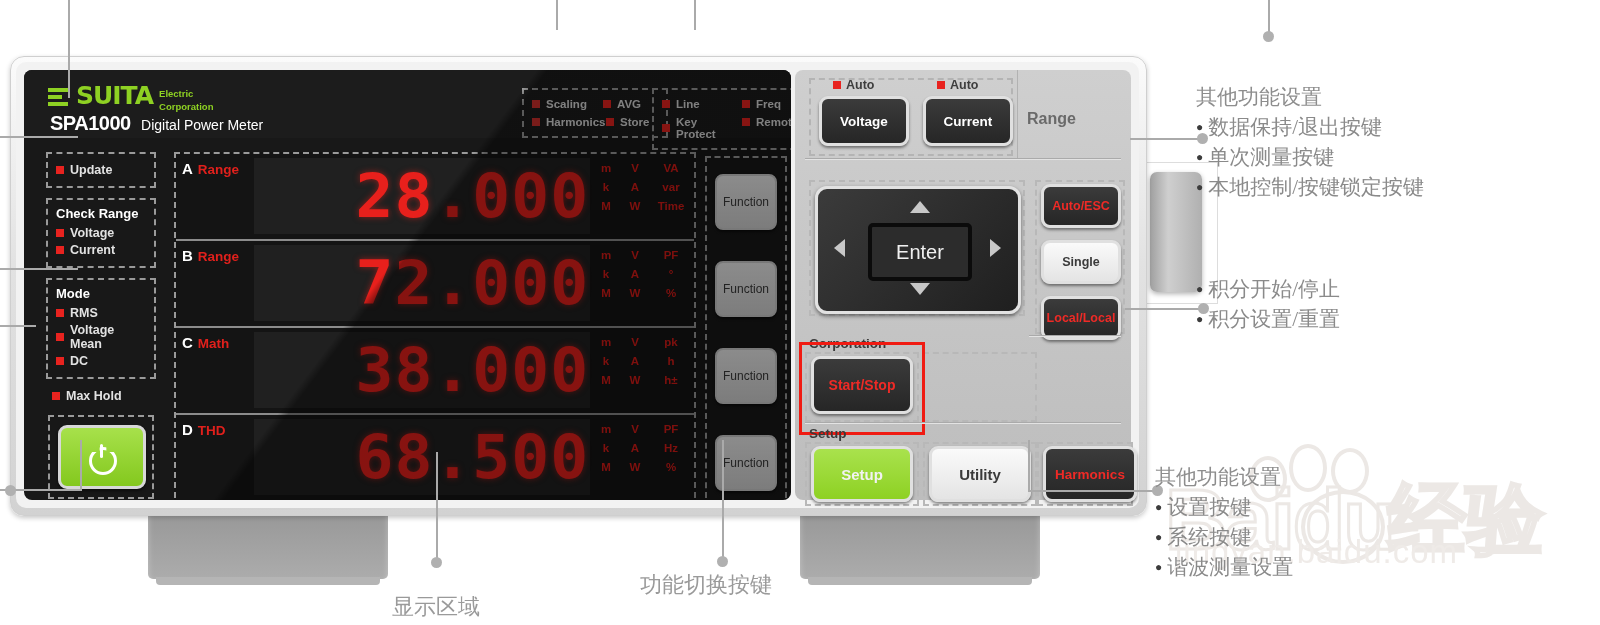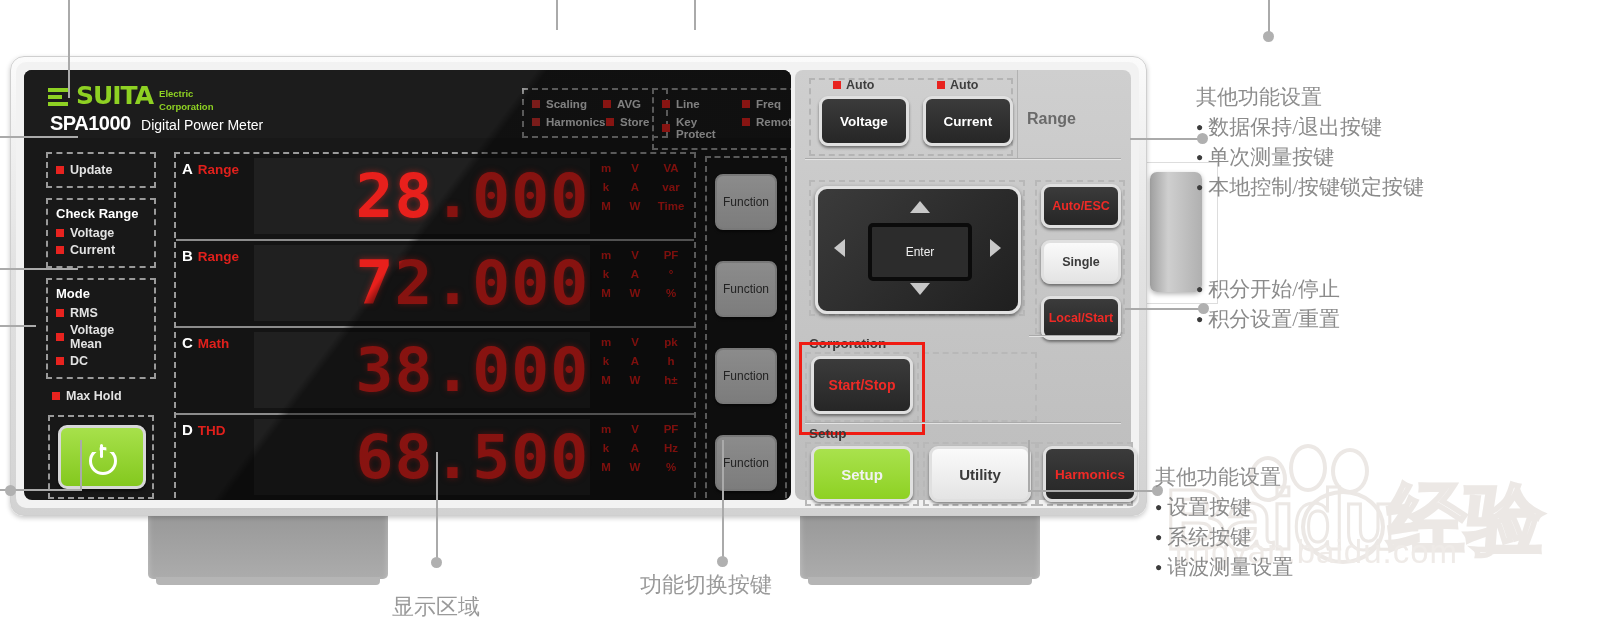--- a/index.html
+++ b/index.html
@@ -109,21 +109,21 @@
   .rng-label{position:absolute;left:232px;top:40px;color:#6a6a6a;font-size:16px;font-weight:700;}
   .hr{position:absolute;left:10px;width:316px;height:1px;background:#aaa;
       box-shadow:0 1px 0 #e3e3e3;}
 
   
   .navwrap{position:absolute;left:14px;top:110px;width:212px;height:132px;border:2px dashed #b8b8b8;}
   .navpad{position:absolute;left:4px;top:4px;width:200px;height:122px;border-radius:12px;
           background:linear-gradient(135deg,#3b3b3b,#1f1f1f);border:3px solid #e2e2e2;
           box-shadow:0 2px 4px rgba(0,0,0,.5);}
   .enter{position:absolute;left:50px;top:34px;width:96px;height:50px;border-radius:5px;
-         background:#2c2c2c;border:4px solid #0b0b0b;color:#f0f0f0;font-size:12px;
+         background:#2c2c2c;border:4px solid #0b0b0b;color:#f0f0f0;font-size:20px;
          display:flex;align-items:center;justify-content:center;}
   .arr{position:absolute;width:0;height:0;}
   .arr.up{left:92px;top:12px;border-left:10px solid transparent;border-right:10px solid transparent;border-bottom:12px solid #c8c8c8;}
   .arr.dn{left:92px;top:94px;border-left:10px solid transparent;border-right:10px solid transparent;border-top:12px solid #c8c8c8;}
   .arr.lf{left:16px;top:50px;border-top:9px solid transparent;border-bottom:9px solid transparent;border-right:11px solid #c8c8c8;}
   .arr.rt{left:172px;top:50px;border-top:9px solid transparent;border-bottom:9px solid transparent;border-left:11px solid #c8c8c8;}
 
   .sect{position:absolute;color:#3a3a3a;font-size:13.5px;font-weight:700;}
   .hl-box{position:absolute;left:4px;top:272px;width:120px;height:87px;border:3px solid #f01b12;}
   .grp-dash{position:absolute;border:2px dashed #b8b8b8;}
@@ -461,21 +461,21 @@
             <div class="arr dn"></div>
             <div class="arr lf"></div>
             <div class="arr rt"></div>
             <div class="enter">Enter</div>
           </div>
         </div>
 
         <div class="grp-dash" style="left:240px;top:110px;width:86px;height:150px;"></div>
         <div class="kbtn kdark red" style="left:246px;top:114px;width:74px;height:38px;font-size:12.5px;">Auto/ESC</div>
         <div class="kbtn klight" style="left:246px;top:170px;width:74px;height:38px;font-size:12.5px;">Single</div>
-        <div class="kbtn kdark red" style="left:246px;top:226px;width:74px;height:38px;font-size:12.5px;">Local/Start</div>
+        <div class="kbtn kdark red" style="left:246px;top:226px;width:74px;height:38px;font-size:12.5px;">Local/Local</div>
         <div class="hr" style="top:265px;left:234px;width:92px;"></div>
 
         <div class="sect" style="left:14px;top:266px;">Corporation</div>
         <div class="grp-dash" style="left:10px;top:282px;width:110px;height:66px;"></div>
         <div class="grp-dash" style="left:128px;top:282px;width:110px;height:66px;"></div>
         <div class="hl-box"></div>
         <div class="kbtn kdark red" style="left:16px;top:286px;width:96px;height:52px;font-size:14px;">Start/Stop</div>
         <div class="hr" style="top:352px;"></div>
 
         <div class="sect" style="left:14px;top:356px;">Setup</div>

